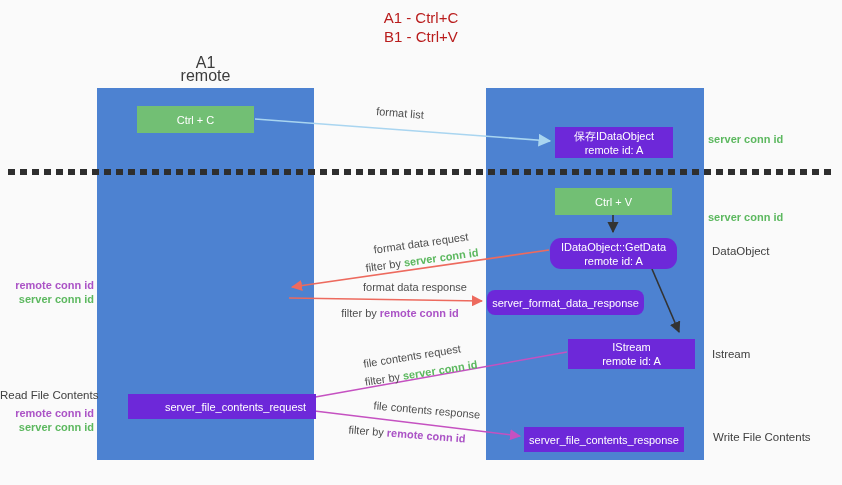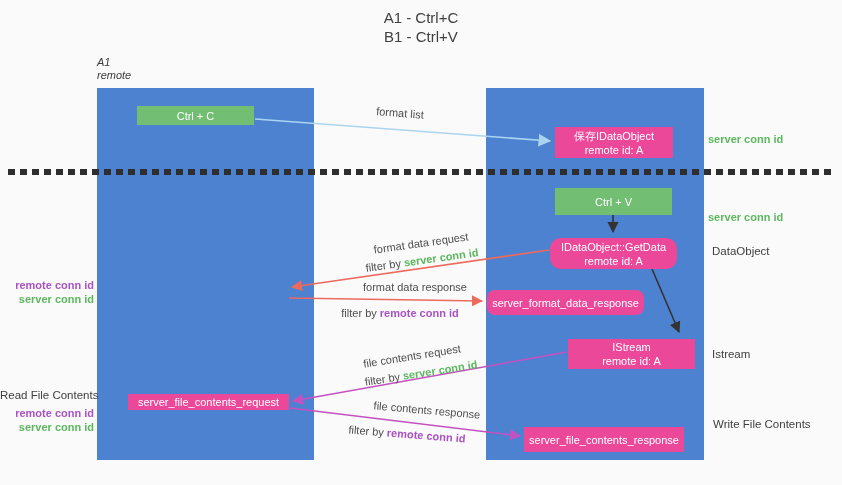--- a/index.html
+++ b/index.html
@@ -3,32 +3,32 @@
 <meta charset="utf-8">
 <style>
   html,body{margin:0;padding:0;background:#fafafa;}
   .canvas{
     position:relative;width:842px;height:485px;overflow:hidden;
     background:#fafafa;
     font-family:"Liberation Sans", sans-serif;
     color:#404040;
   }
   .title{position:absolute;left:0;top:8px;width:842px;text-align:center;
-    font-size:15px;line-height:19px;color:#404040;}
-  .lane-header{position:absolute;font-size:11px;line-height:13px;color:#3c3c3c;top:56px;font-style:italic;}
+    font-size:15px;line-height:19px;color:#b91c1c;}
+  .lane-header{position:absolute;text-align:center;font-size:16px;line-height:13px;color:#3c3c3c;top:56px;}
   .lane{position:absolute;top:88px;height:372px;background:#4d82d1;}
   .lane-a1{left:97px;width:217px;}
   .lane-b1{left:486px;width:218px;}
   .dotted{position:absolute;left:8px;top:169px;width:826px;height:6px;
     background:repeating-linear-gradient(90deg,#2e2e2e 0 7px,transparent 7px 12px);
     z-index:4;}
   .arrows{position:absolute;left:0;top:0;z-index:5;}
   .node{position:absolute;display:flex;flex-direction:column;align-items:center;justify-content:center;
     color:#fff;font-size:11px;line-height:14px;text-align:center;z-index:6;white-space:nowrap;}
-  .orange{background:#ec4899;}
+  .orange{background:#6d28d9;}
   .green{background:#72bf74;}
   .alabel{position:absolute;white-space:nowrap;font-size:11px;color:#4e4e4e;z-index:7;
     transform-origin:center;}
   .ann{position:absolute;white-space:nowrap;font-size:11.5px;color:#404040;z-index:7;}
   .ann-bold{font-weight:bold;font-size:11px;line-height:14px;}
   .gtxt{color:#5cb85f;font-weight:bold;}
   .ptxt{color:#ab53c6;font-weight:bold;}
   .rightalign{text-align:right;}
 </style>
 </head>
@@ -68,42 +68,42 @@
     </defs>
     <line x1="255" y1="119" x2="550" y2="141" stroke="#a9d5f0" stroke-width="1.6" marker-end="url(#mblue)"></line>
     <line x1="613" y1="209" x2="613" y2="232" stroke="#333333" stroke-width="1.6" marker-end="url(#mblk)"></line>
     <line x1="652" y1="269" x2="679" y2="332" stroke="#333333" stroke-width="1.6" marker-end="url(#mblk)"></line>
     <line x1="549" y1="250" x2="292" y2="287" stroke="#ed6a5e" stroke-width="1.6" marker-end="url(#mred)"></line>
     <line x1="289" y1="298" x2="482" y2="301" stroke="#ed6a5e" stroke-width="1.6" marker-end="url(#mred)"></line>
     <line x1="567" y1="352" x2="293" y2="401" stroke="#c551c1" stroke-width="1.6" marker-end="url(#mmag)"></line>
     <line x1="290" y1="408" x2="520" y2="436" stroke="#c551c1" stroke-width="1.6" marker-end="url(#mmag)"></line>
   </svg>
 
-  <div class="node green" style="left:137px;top:106px;width:117px;height:19px;">
+  <div class="node green" style="left:137px;top:106px;width:117px;height:27px;">
     <div>Ctrl + C</div>
   </div>
   <div class="node orange" style="left:555px;top:127px;width:118px;height:31px;">
     <div>保存IDataObject</div>
     <div>remote id: A</div>
   </div>
   <div class="node green" style="left:555px;top:188px;width:117px;height:27px;">
     <div>Ctrl + V</div>
   </div>
   <div class="node orange" style="left:550px;top:238px;width:127px;height:31px;border-radius:11px;">
     <div>IDataObject::GetData</div>
     <div>remote id: A</div>
   </div>
   <div class="node orange" style="left:487px;top:290px;width:157px;height:25px;border-radius:8px;">
     <div>server_format_data_response</div>
   </div>
   <div class="node orange" style="left:568px;top:339px;width:127px;height:30px;">
     <div>IStream</div>
     <div>remote id: A</div>
   </div>
-  <div class="node orange" style="left:128px;top:394px;width:161px;height:16px;">
+  <div class="node orange" style="left:128px;top:394px;width:161px;height:25px;padding-left:27px;">
     <div>server_file_contents_request</div>
   </div>
   <div class="node orange" style="left:524px;top:427px;width:160px;height:25px;">
     <div>server_file_contents_response</div>
   </div>
 
   <div class="alabel" style="left:400px;top:113px;transform:translate(-50%,-50%) rotate(4.5deg);">format list</div>
 
   <div class="alabel" style="left:421px;top:243px;transform:translate(-50%,-50%) rotate(-8deg);">format data request</div>
   <div class="alabel" style="left:422px;top:260px;transform:translate(-50%,-50%) rotate(-8deg);"><span>filter by</span>&nbsp;<span class="gtxt">server conn id</span></div>
@@ -114,21 +114,21 @@
   <div class="alabel" style="left:412px;top:356px;transform:translate(-50%,-50%) rotate(-9deg);">file contents request</div>
   <div class="alabel" style="left:421px;top:373px;transform:translate(-50%,-50%) rotate(-9deg);"><span>filter by</span>&nbsp;<span class="gtxt">server conn id</span></div>
 
   <div class="alabel" style="left:427px;top:410px;transform:translate(-50%,-50%) rotate(5deg);">file contents response</div>
   <div class="alabel" style="left:407px;top:434px;transform:translate(-50%,-50%) rotate(4.5deg);"><span>filter by</span>&nbsp;<span class="ptxt">remote conn id</span></div>
 
   <div class="ann gtxt ann-bold" style="left:708px;top:132px;">server conn id</div>
   <div class="ann gtxt ann-bold" style="left:708px;top:210px;">server conn id</div>
   <div class="ann" style="left:712px;top:245px;">DataObject</div>
   <div class="ann" style="left:712px;top:348px;">Istream</div>
-  <div class="ann" style="left:713px;top:418px;">Write File Contents</div>
+  <div class="ann" style="left:713px;top:431px;">Write File Contents</div>
 
   <div class="ann rightalign" style="left:0;width:94px;top:278px;">
     <div class="ptxt ann-bold">remote conn id</div>
     <div class="gtxt ann-bold">server conn id</div>
   </div>
   <div class="ann rightalign" style="left:0;width:94px;top:389px;">Read File Contents</div>
   <div class="ann rightalign" style="left:0;width:94px;top:406px;">
     <div class="ptxt ann-bold">remote conn id</div>
     <div class="gtxt ann-bold">server conn id</div>
   </div>

